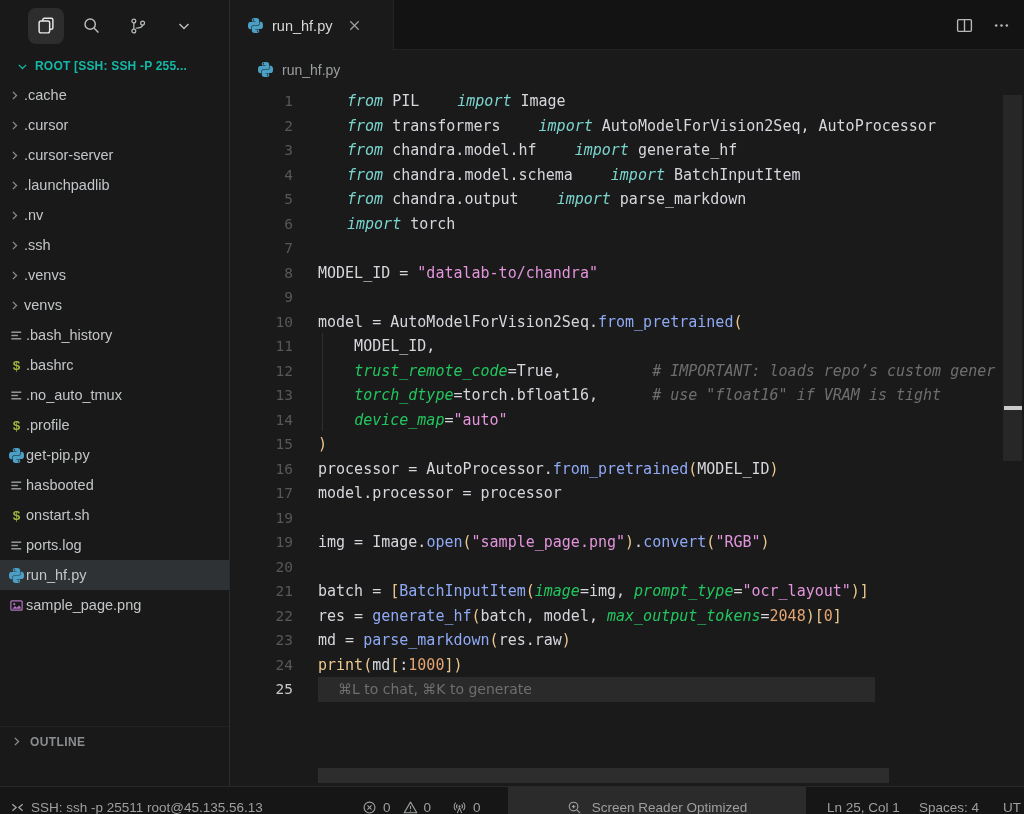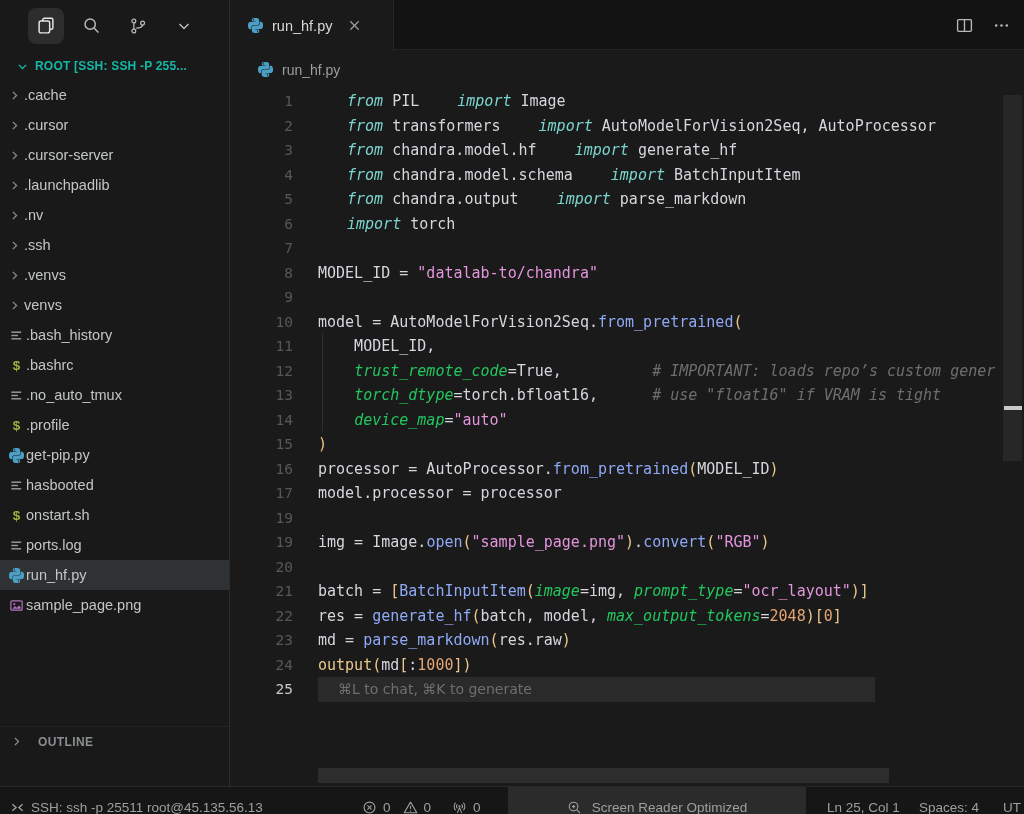--- a/index.html
+++ b/index.html
@@ -19,21 +19,21 @@
                      display:flex; align-items:center; gap:6px; padding-left:16px;
                      color:#14b8a6; font-size:12px; font-weight:bold; letter-spacing:.2px;
                      white-space:nowrap; }
   #file-tree { position:absolute; left:0; top:80px; width:230px; }
   .trow { height:30px; display:flex; align-items:center; gap:1px; padding-left:8px;
           color:#c3c6c8; font-size:14.5px; white-space:nowrap; cursor:default; }
   .trow.selected { background:#2e3234; }
   .trow .twisty { width:15px; display:flex; color:#8b8e90; }
   .trow .ficon { width:17px; display:flex; justify-content:center; font-size:14px; }
   .panel-row { position:absolute; left:0; width:278px; height:30px; display:flex;
-               align-items:center; gap:15px; padding-left:10px; color:#8a8e90;
+               align-items:center; gap:7px; padding-left:10px; color:#8a8e90;
                font-size:12px; font-weight:bold; letter-spacing:.4px;
                border-top:1px solid #232323; }
 
   
   #main { position:absolute; left:230px; top:0; width:794px; height:786px;
           background:#1a1a1a; overflow:hidden; }
   #tabbar { position:absolute; left:0; top:0; width:794px; height:50px;
             background:#131313; border-bottom:1px solid #242424; }
   #tab { position:absolute; left:0; top:0; height:51px; width:164px; background:#1a1a1a;
          border-right:1px solid #242424; display:flex; align-items:center; gap:9px;
@@ -341,21 +341,21 @@
         <div class="cl"><span class="ln">14</span><span class="ct"><span class="tk-p">    </span><span class="tk-m">device_map</span><span class="tk-p">=</span><span class="tk-s">"auto"</span></span></div>
         <div class="cl"><span class="ln">15</span><span class="ct"><span class="tk-b">)</span></span></div>
         <div class="cl"><span class="ln">16</span><span class="ct"><span class="tk-p">processor = AutoProcessor.</span><span class="tk-f">from_pretrained</span><span class="tk-b">(</span><span class="tk-p">MODEL_ID</span><span class="tk-b">)</span></span></div>
         <div class="cl"><span class="ln">17</span><span class="ct"><span class="tk-p">model.processor = processor</span></span></div>
         <div class="cl"><span class="ln">19</span><span class="ct"></span></div>
         <div class="cl"><span class="ln">19</span><span class="ct"><span class="tk-p">img = Image.</span><span class="tk-f">open</span><span class="tk-b">(</span><span class="tk-s">"sample_page.png"</span><span class="tk-b">)</span><span class="tk-p">.</span><span class="tk-f">convert</span><span class="tk-b">(</span><span class="tk-s">"RGB"</span><span class="tk-b">)</span></span></div>
         <div class="cl"><span class="ln">20</span><span class="ct"></span></div>
         <div class="cl"><span class="ln">21</span><span class="ct"><span class="tk-p">batch = </span><span class="tk-b">[</span><span class="tk-f">BatchInputItem</span><span class="tk-b">(</span><span class="tk-m">image</span><span class="tk-p">=img, </span><span class="tk-m">prompt_type</span><span class="tk-p">=</span><span class="tk-s">"ocr_layout"</span><span class="tk-b">)]</span></span></div>
         <div class="cl"><span class="ln">22</span><span class="ct"><span class="tk-p">res = </span><span class="tk-f">generate_hf</span><span class="tk-b">(</span><span class="tk-p">batch, model, </span><span class="tk-m">max_output_tokens</span><span class="tk-p">=</span><span class="tk-num">2048</span><span class="tk-b">)[</span><span class="tk-num">0</span><span class="tk-b">]</span></span></div>
         <div class="cl"><span class="ln">23</span><span class="ct"><span class="tk-p">md = </span><span class="tk-f">parse_markdown</span><span class="tk-b">(</span><span class="tk-p">res.raw</span><span class="tk-b">)</span></span></div>
-        <div class="cl"><span class="ln">24</span><span class="ct"><span class="tk-b">output(</span><span class="tk-p">md</span><span class="tk-b">[</span><span class="tk-p">:</span><span class="tk-num">1000</span><span class="tk-b">])</span></span></div>
+        <div class="cl"><span class="ln">24</span><span class="ct"><span class="tk-b">print(</span><span class="tk-p">md</span><span class="tk-b">[</span><span class="tk-p">:</span><span class="tk-num">1000</span><span class="tk-b">])</span></span></div>
         <div class="cl current"><span class="ln">25</span><span class="ct">⌘L to chat, ⌘K to generate</span></div>
       </div>
     <div id="indent-guide"></div>
     <div id="hscroll"></div>
     <div id="vscroll"></div>
     <div id="vscroll-marker"></div>
   </div>
 
   <div id="statusbar">
     <div class="sb-item" style="left:10px">

